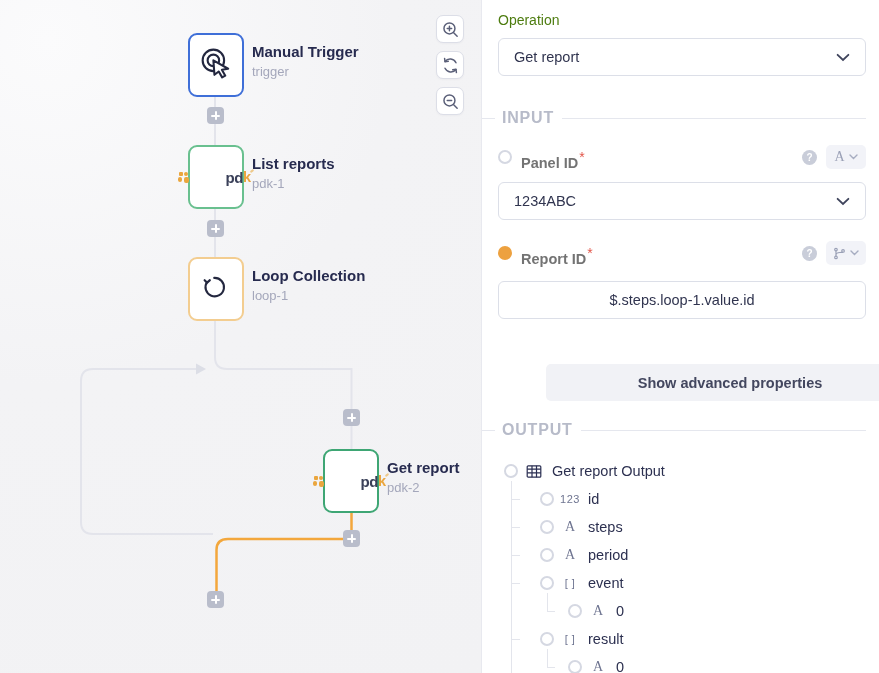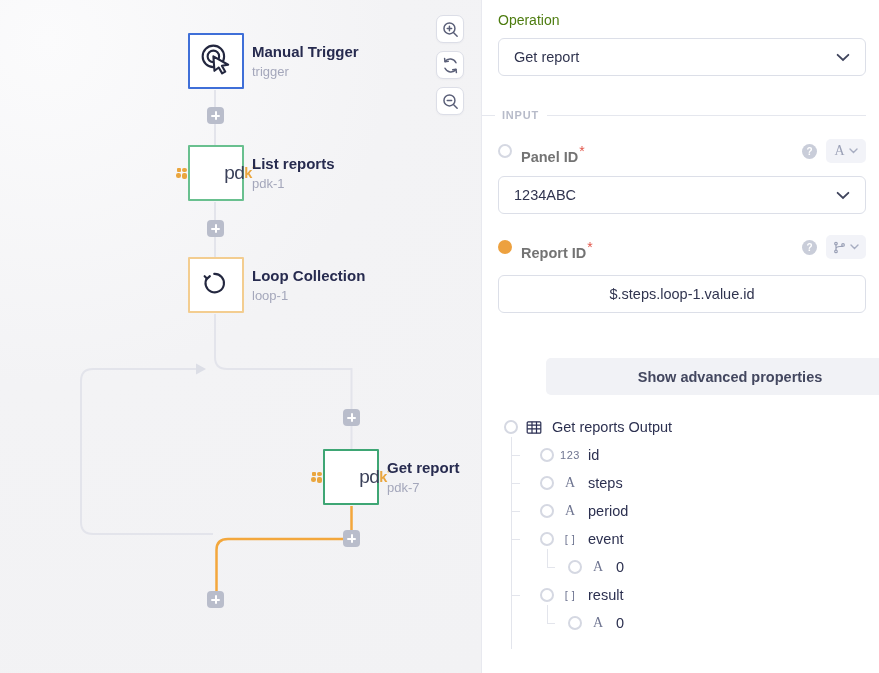--- a/index.html
+++ b/index.html
@@ -3,50 +3,50 @@
 <meta charset="utf-8">
 <style>
   * { margin:0; padding:0; box-sizing:border-box; }
   body { font-family:"Liberation Sans", sans-serif; background:#fff; }
   .app { width:879px; height:673px; display:flex; overflow:hidden; position:relative; }
 
   
   .canvas { position:relative; flex:none; width:481px; height:673px;
     background: radial-gradient(circle at 10% 6%, #fbfbfc 0%, #f3f3f5 45%, #f2f2f4 100%); }
   .edges { position:absolute; left:0; top:0; }
-  .node { position:absolute; width:56px; height:56px; background:#fff; border:2px solid #ccc;
-    border-radius:1px; display:flex; align-items:center; justify-content:center; cursor:pointer; }
+  .node { position:absolute; width:56px; height:64px; background:#fff; border:2px solid #ccc;
+    border-radius:9px; display:flex; align-items:center; justify-content:center; cursor:pointer; }
   .node.selected { border-width:2.5px; }
   .node-label { position:absolute; left:62px; top:8px; white-space:nowrap; }
   .node-title { font-size:15px; font-weight:700; color:#272b4f; }
   .node-sub { font-size:13px; color:#a4a7bb; margin-top:4px; }
   .plus { position:absolute; width:17px; height:17px; background:#b9bdcb; border-radius:4px; cursor:pointer; }
   .plus::before { content:""; position:absolute; left:4px; top:7.5px; width:9px; height:2px; background:#fff; border-radius:1px; }
   .plus::after  { content:""; position:absolute; left:7.5px; top:4px; width:2px; height:9px; background:#fff; border-radius:1px; }
   .zoombtn { position:absolute; left:436px; width:28px; height:28px; background:#fff;
     border:1px solid #dcdee7; border-radius:7px; display:flex; align-items:center; justify-content:center;
     cursor:pointer; box-shadow:0 1px 2px rgba(40,44,80,0.04); }
 
   .pdk { display:flex; align-items:center; }
   .pdk-dots { display:grid; grid-template-columns:5px 5px; gap:1px; margin-right:1px; }
   .pdk-dots i { width:4.5px; height:4.5px; background:#eaa63e; border-radius:50%; }
   .pdk-dots i:nth-child(1) { width:4px; height:4px; border-radius:1px; justify-self:end; align-self:end; }
   .pdk-dots i:nth-child(4) { width:5px; height:5.5px; border-radius:2px; }
-  .pdk-pd { font-size:19px; font-weight:400; color:#3a4059; letter-spacing:-0.5px;padding-left:36px; }
+  .pdk-pd { font-size:15px; font-weight:700; color:#3a4059; letter-spacing:-0.5px;padding-left:36px; }
   .pdk-k { font-size:14.5px; font-weight:700; color:#eaa63e; letter-spacing:-0.5px; }
   .pdk-tick { width:4px; height:2px; background:#eec98a; transform:rotate(-35deg); margin:-12px 0 0 0; border-radius:1px; }
 
   
   .panel { position:relative; width:398px; height:673px; background:#fff;
     border-left:1px solid #e8e9ef; padding:12px 13px 0 16px; }
   .op-label { font-size:14px; color:#4d7c0f; margin-bottom:10px; }
   .control { height:38px; border:1px solid #dcdfe8; border-radius:6px; background:#fff;
     display:flex; align-items:center; padding:0 15px; font-size:14.5px; color:#30344f; cursor:pointer; }
   .control .chev { margin-left:auto; }
-  .divider { display:flex; align-items:center; font-size:11px; font-weight:700;
+  .divider { display:flex; align-items:center; font-size:16px; font-weight:700;
     letter-spacing:0.8px; color:#b7bbc9;justify-content:flex-end; }
   .divider::before { content:""; width:13px; height:1px; background:#e5e7ee; margin-left:-16px; margin-right:7px; }
   .divider::after { content:""; flex:1; height:1px; background:#e5e7ee; margin-left:8px; }
   .frow { display:flex; align-items:center; height:18px; }
   .radio { width:14px; height:14px; border:2px solid #d5d8e2; border-radius:50%; background:#fff; flex:none; cursor:pointer; }
   .radio.filled { background:#eda13f; border-color:#eda13f; }
   .flabel { margin-left:9px; font-size:14.5px; font-weight:700; color:#737373;margin-top:11px; }
   .req { color:#e25549; font-size:14px; margin-left:1px; }
   .sp { flex:1; }
   .help { width:15px; height:15px; border-radius:50%; background:#c9cdd9; color:#fff; font-size:10px;
@@ -144,21 +144,21 @@
               <i></i>
               <i></i>
             </span>
     <span class="pdk-pd">pd</span>
             <span class="pdk-k">k</span>
     <span class="pdk-tick"></span>
   </span>
         </span>
       <div class="node-label">
         <div class="node-title">Get report</div>
-        <div class="node-sub">pdk-7</div>
+        <div class="node-sub">pdk-2</div>
       </div>
     </div>
 
     <div class="zoombtn" style="top:15px;">
       <svg width="19" height="19" viewBox="0 0 18 18" fill="none" stroke="#5a5f78" stroke-width="1.4" stroke-linecap="round">
         <circle cx="8" cy="8" r="5.2"></circle>
           <path d="M12 12 L15.3 15.3"></path>
           <path d="M8 5.9 V10.1 M5.9 8 H10.1"></path>
       </svg>
     </div>
@@ -230,34 +230,37 @@
             <path d="M1 1 L4.5 4.5 L8 1"></path>
           </svg>
       </span>
     </div>
     <div class="control" style="margin-top:19px;justify-content:center;">
       <span>$.steps.loop-1.value.id</span>
     </div>
 
     <button class="advbtn" style="margin-top:45px;margin-left:48px;">Show advanced properties</button>
 
+    <div class="divider" style="margin-top:20px;">
+      <span>OUTPUT</span>
+    </div>
 
     <div class="tree">
       <div class="gv" style="left:13px; top:24px; height:212px;"></div>
       <div class="gv" style="left:49px; top:136px; height:18px;"></div>
       <div class="gv" style="left:49px; top:192px; height:18px;"></div>
     <div class="trow d0">
           <span class="radio"></span>
           <span class="ticon">
             <svg width="16" height="15" viewBox="0 0 16 15" fill="none" stroke="#2a2e52" stroke-width="1.2">
     <rect x="1.2" y="1.8" width="13.6" height="11.4" rx="1"></rect>
     <path d="M1.2 5.2 H14.8 M1.2 8.9 H14.8 M6 1.8 V13.2 M10.5 1.8 V13.2"></path>
   </svg>
           </span>
-          <span class="tlabel">Get reports Output</span>
+          <span class="tlabel">Get report Output</span>
         </div>
         <div class="trow d1">
           <span class="radio"></span>
           <span class="ticon">123</span>
           <span class="tlabel">id</span>
         </div>
         <div class="trow d1">
           <span class="radio"></span>
           <span class="ticon serif">A</span>
           <span class="tlabel">steps</span>

